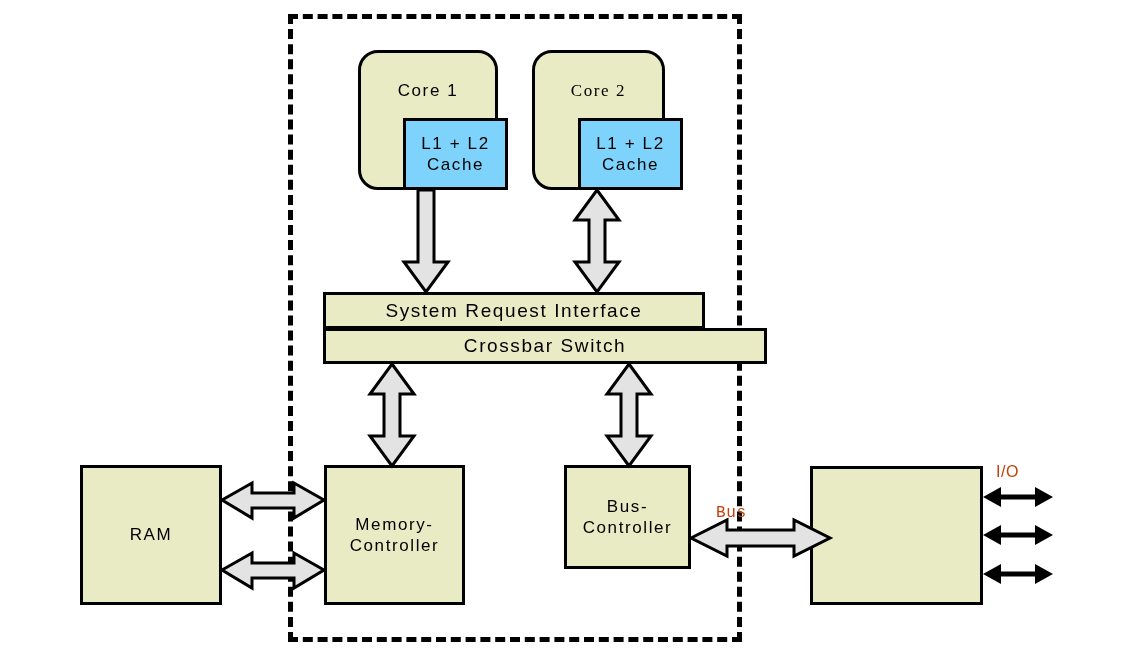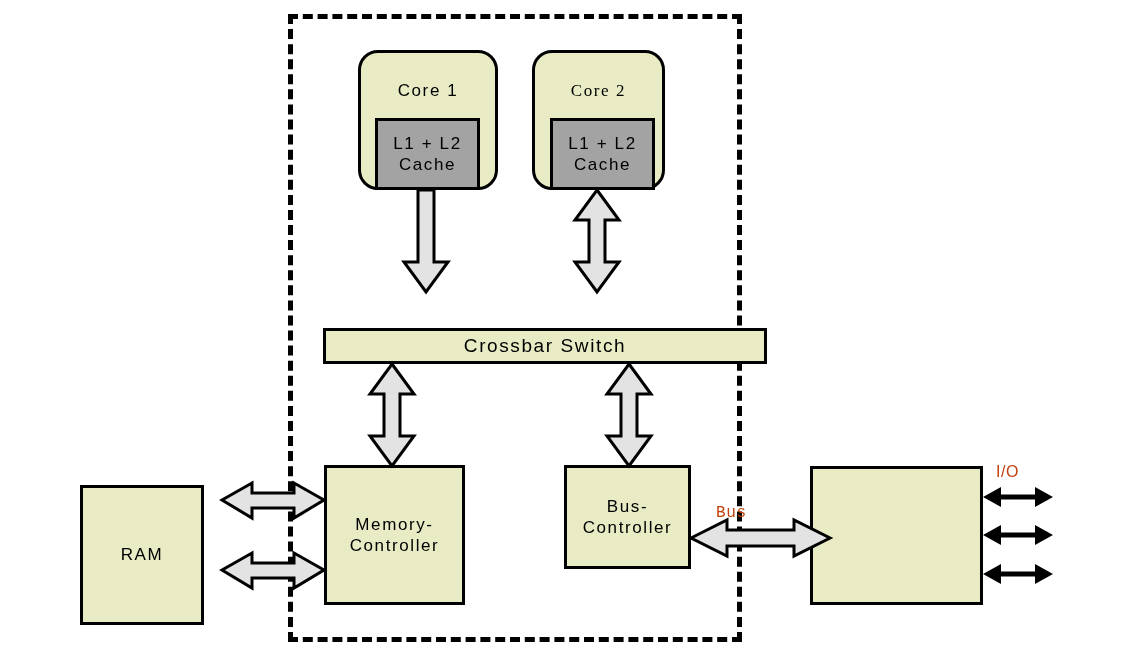--- a/index.html
+++ b/index.html
@@ -23,21 +23,22 @@
     box-sizing: border-box;
     background: #e9ebc4;
     border: 3px solid #000000;
     display: flex;
     align-items: center;
     justify-content: center;
     text-align: center;
     color: #000000;
   }
   .box.white {
-    background: #a3a3a3;
+    background: #7dd3fc;
+    margin-left: 28px;
   }
   .label {
     letter-spacing: 1.6px;
     line-height: 1.25;
     white-space: pre-line;
     font-weight: normal;
   }
   .fs-core   { font-size: 17px; }
   .fs-cache  { font-size: 17px; }
   .fs-bar    { font-size: 19px; }
@@ -108,26 +109,29 @@
   </div>
 
   <div class="box core" style="left:532px; top:50px; width:133px; height:140px;">
     <div class="core-title label fs-core" style="top:27px;font-family:Liberation Serif, serif;">Core 2</div>
     <div class="box white" style="left:15px; top:65px; width:105px; height:72px; border-width:3px;">
       <span class="label fs-cache">L1 + L2
 Cache</span>
     </div>
   </div>
 
+  <div class="box" style="left:323px; top:292px; width:382px; height:37px;">
+    <span class="label fs-bar">System Request Interface</span>
+  </div>
 
   <div class="box" style="left:323px; top:328px; width:444px; height:36px;">
     <span class="label fs-bar">Crossbar Switch</span>
   </div>
 
-  <div class="box" style="left:80px; top:465px; width:124px; height:140px;margin-top:20px;">
+  <div class="box" style="left:80px; top:465px; width:142px; height:140px;">
     <span class="label fs-unit">RAM</span>
   </div>
 
   <div class="box" style="left:324px; top:465px; width:141px; height:140px;text-align:center;">
     <span class="label fs-unit">Memory-
 Controller</span>
   </div>
 
   <div class="box" style="left:564px; top:465px; width:127px; height:104px;text-align:center;">
     <span class="label fs-unit">Bus-

